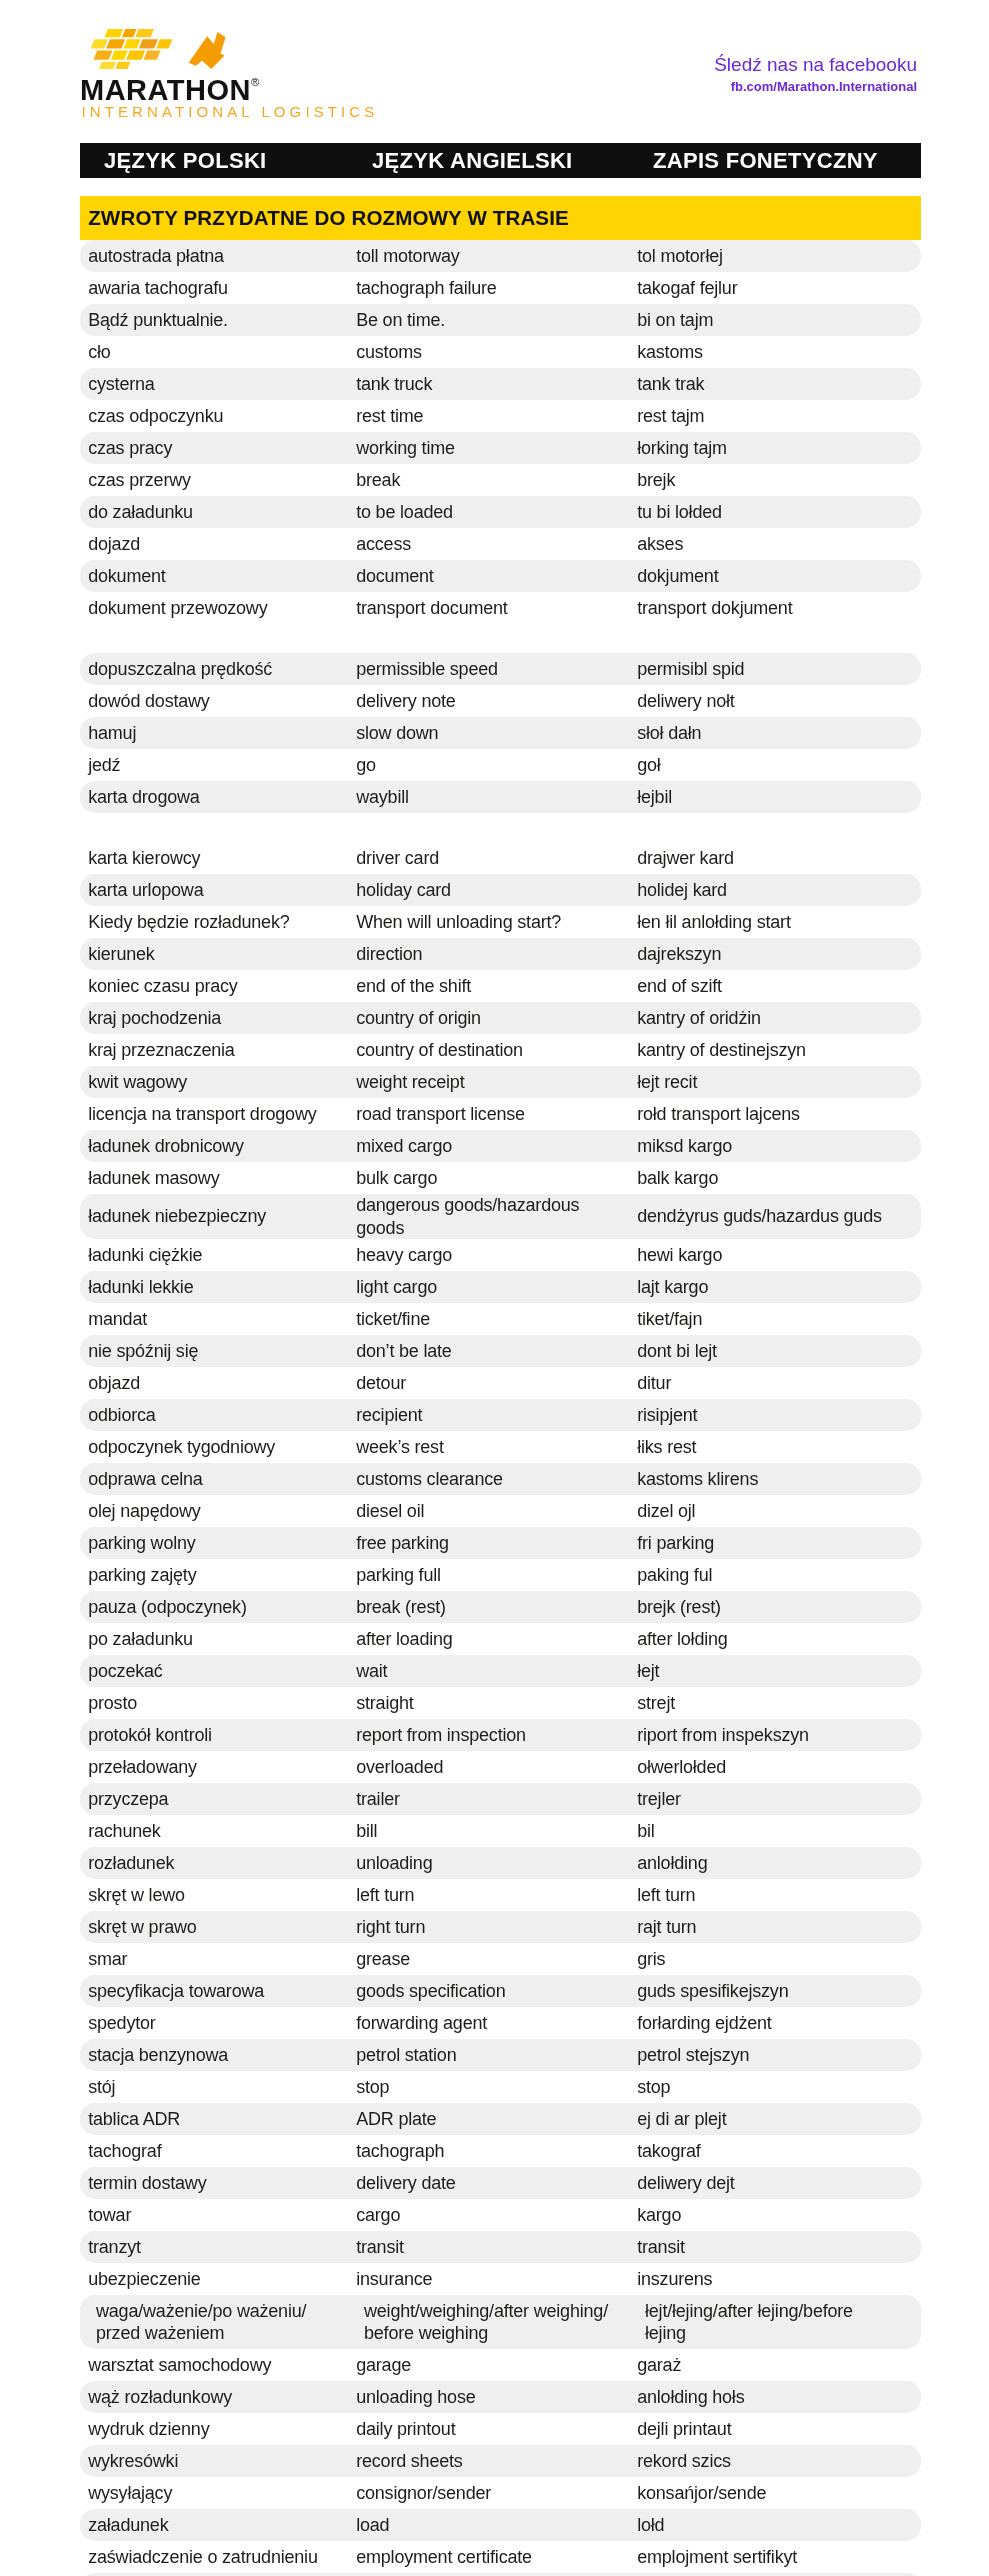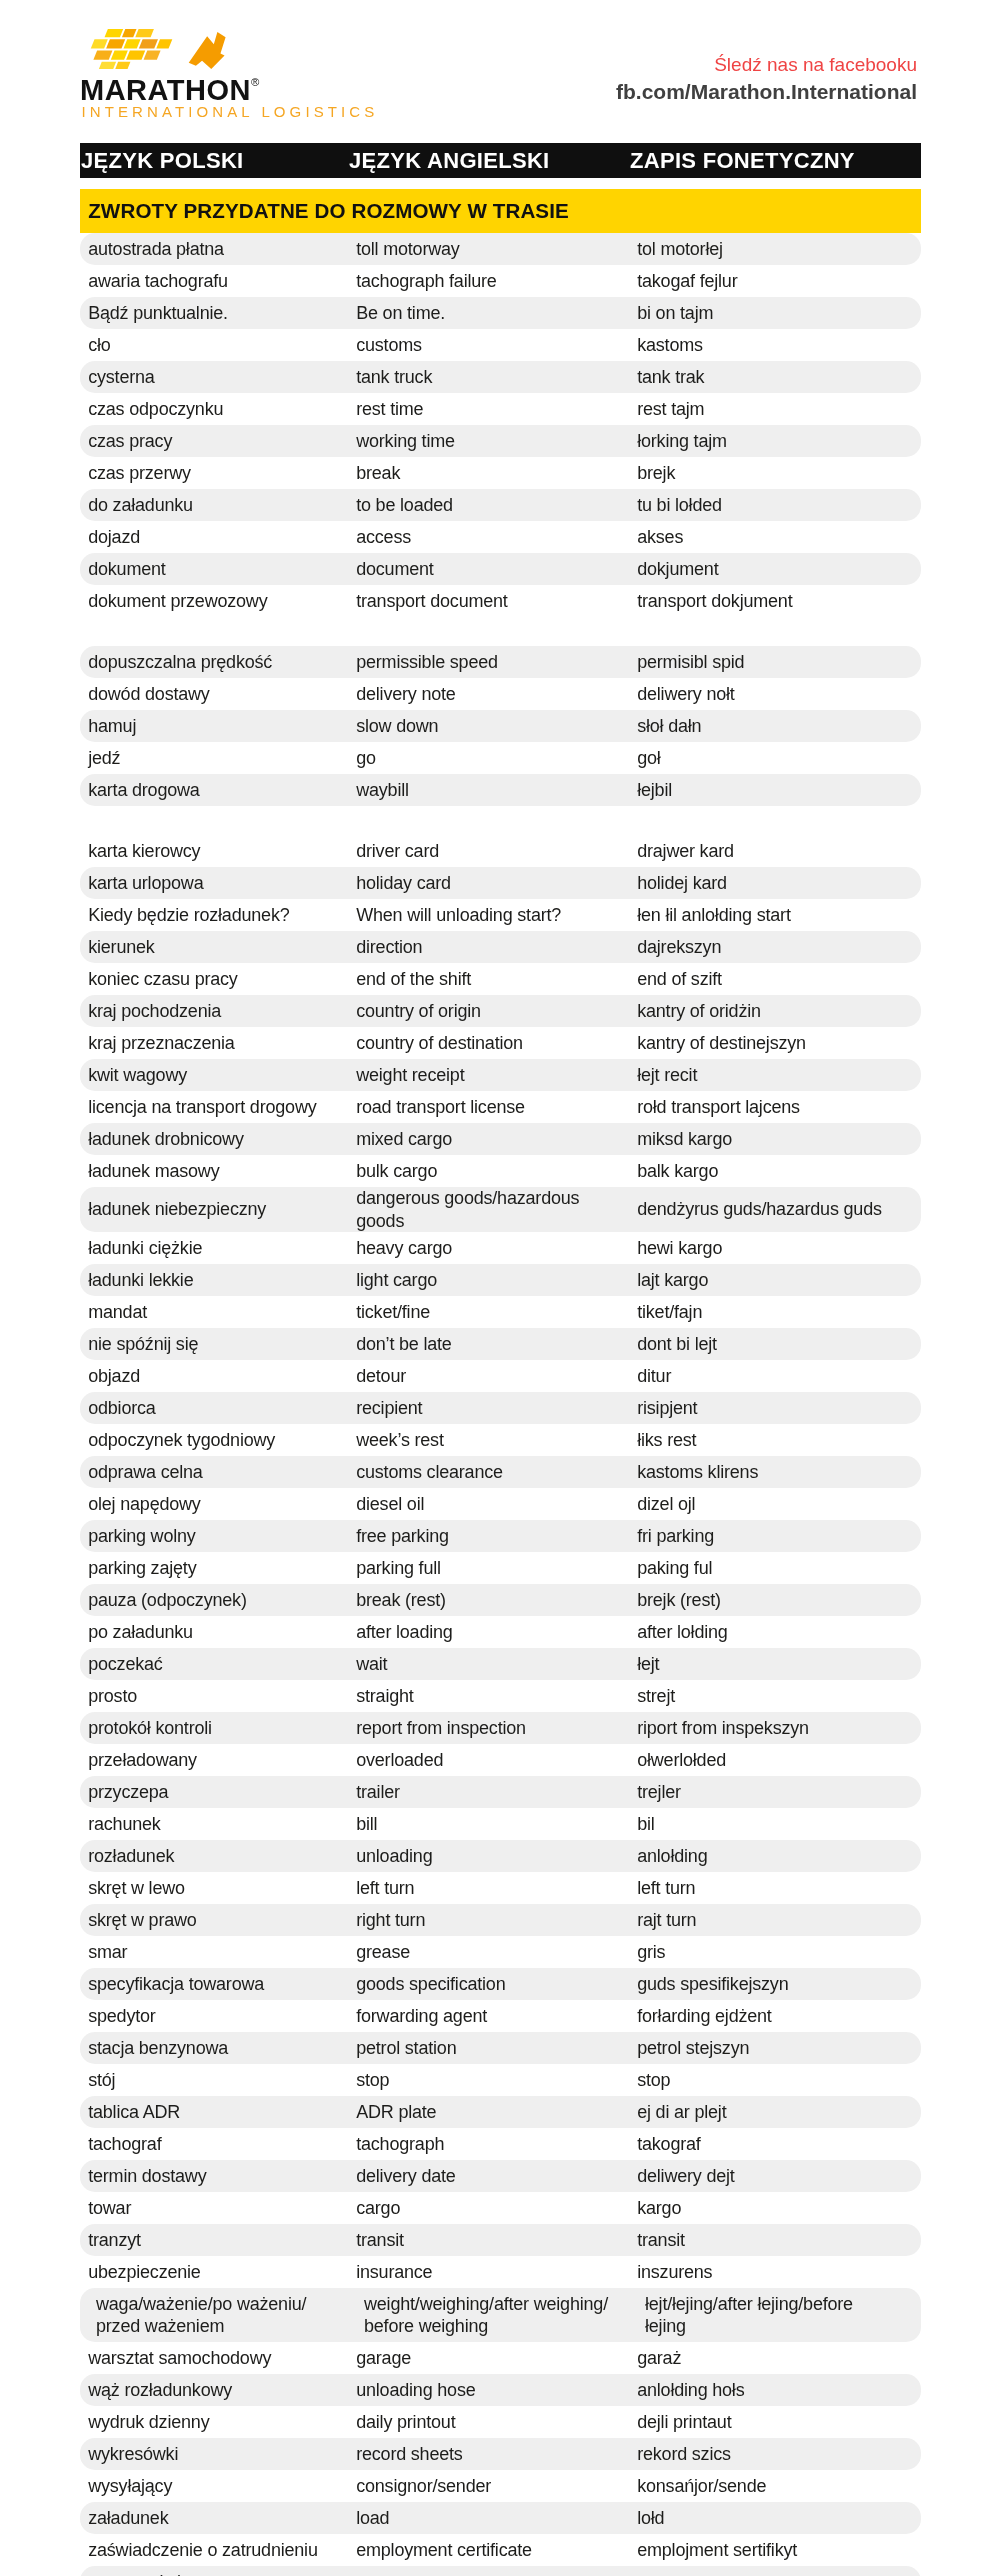--- a/index.html
+++ b/index.html
@@ -20,30 +20,30 @@
     font-size:29px;font-weight:900;letter-spacing:0.5px;color:#121212;
     white-space:nowrap;
   }
   .logo-reg{font-size:11.3px;vertical-align:14.4px;font-weight:400;}
   .logo-sub{
     position:absolute;left:1.5px;top:77px;
     font-size:15px;font-weight:500;letter-spacing:4.1px;color:#f5a623;
     white-space:nowrap;
   }
   .fb-block{position:absolute;right:72px;top:52px;text-align:right;line-height:1.35;}
-  .fb-line1{font-size:19px;font-weight:400;color:#ef4444;}
-  .fb-line2{font-size:21px;font-weight:700;color:#404040;text-decoration:none;display:block;}
+  .fb-line1{font-size:19px;font-weight:400;color:#6d28d9;}
+  .fb-line2{font-size:13px;font-weight:700;color:#6d28d9;text-decoration:none;display:block;}
   
   .table{position:absolute;left:80px;top:143px;width:841px;}
   .thead{
     height:35px;background:#0f0f0f;color:#ffffff;
     display:grid;grid-template-columns:268px 281px 1fr;align-items:center;
-    padding-left:1px;box-sizing:border-box;
+    padding-left:24px;box-sizing:border-box;
     font-size:22px;font-weight:700;letter-spacing:0.3px;
-    margin-bottom:11px;
+    margin-bottom:18px;
   }
   .section-bar{
     height:44px;background:#ffd400;color:#111111;
     display:flex;align-items:center;
     padding-left:8.2px;box-sizing:border-box;
     font-size:20.6px;font-weight:800;letter-spacing:0.1px;
   }
   .row{
     display:grid;grid-template-columns:268px 281px 1fr;align-items:center;
     min-height:32px;padding-left:8.2px;box-sizing:border-box;

